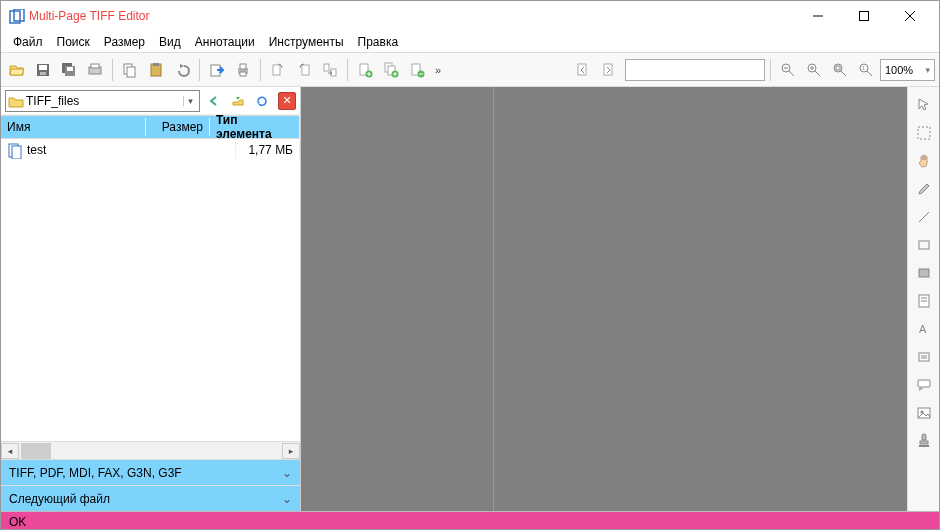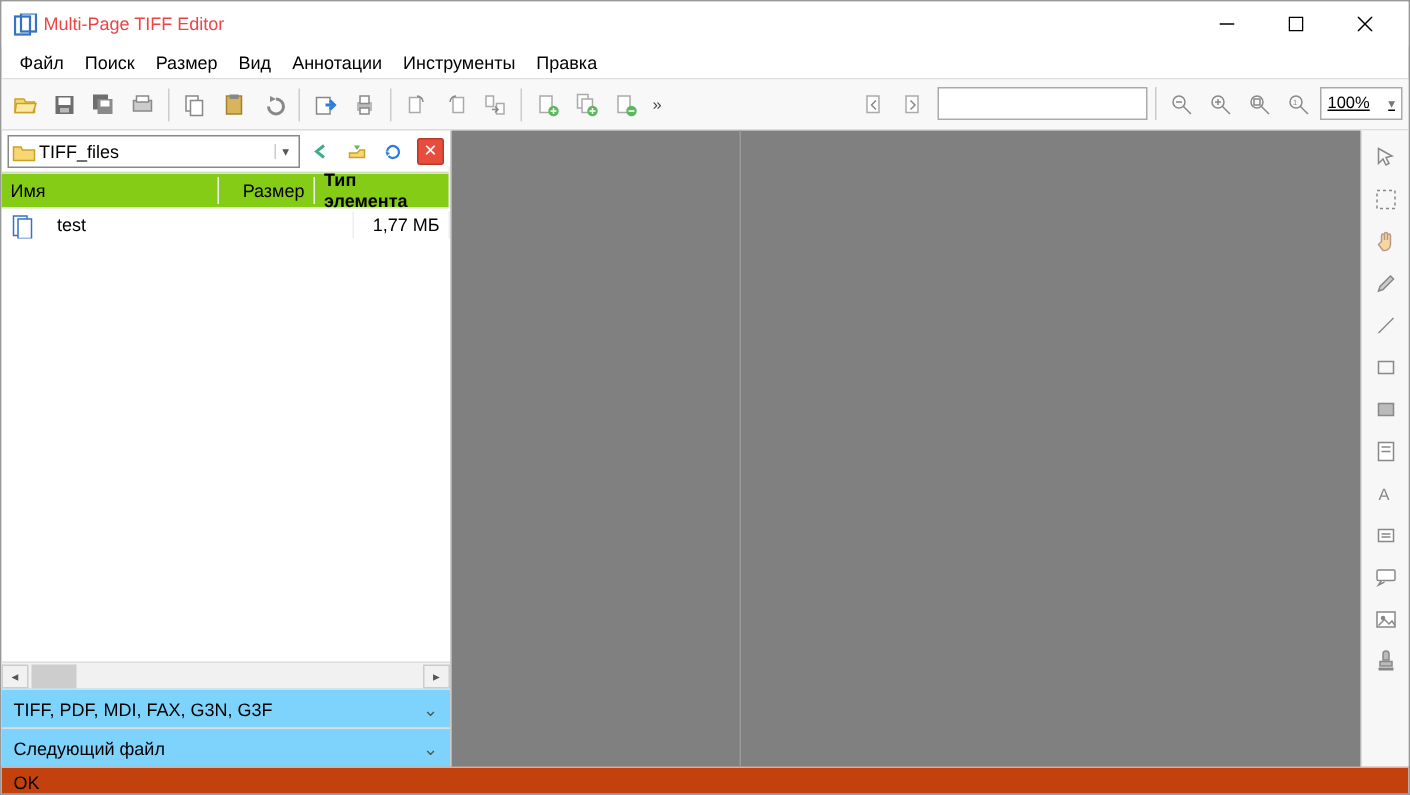--- a/index.html
+++ b/index.html
@@ -11,54 +11,54 @@
   .titlebar .win-btn { width:46px; height:30px; display:flex; align-items:center; justify-content:center; }
   .titlebar .win-btn svg { width:10px; height:10px; }
   
   .menubar { height:22px; display:flex; align-items:center; gap:2px; padding:0 6px; border-bottom:1px solid #ddd; }
   .menubar .menu-item { padding:2px 6px; font-size:12px; cursor:default; }
   
   .toolbar-row { height:34px; display:flex; align-items:center; padding:2px 4px; gap:2px; border-bottom:1px solid #ddd; background:#f8f8f8; }
   .tb-btn { width:24px; height:24px; border:1px solid transparent; border-radius:2px; display:flex; align-items:center; justify-content:center; cursor:pointer; color:#555; }
   .tb-sep { width:1px; height:22px; background:#ccc; margin:0 3px; }
   .toolbar-row .chevron-more { width:14px; font-size:11px; color:#444; display:flex; align-items:center; justify-content:center; cursor:pointer; }
-  .toolbar-row .right-panel-toolbar { margin-left:2px; display:flex; align-items:flex-start; gap:2px;text-decoration:underline; }
+  .toolbar-row .right-panel-toolbar { margin-left:2px; display:flex; align-items:center; gap:2px; }
   .zoom-input { width:55px; height:22px; border:1px solid #aaa; font-size:11px; padding:1px 4px; background:#fff; display:flex; align-items:center; justify-content:space-between; }
   .zoom-input .dd-arrow { font-size:9px; color:#777; }
   .page-box { width:140px; height:22px; border:1px solid #aaa; background:#fff; margin-left:2px; }
   
   .main { display:flex; height: calc(530px - 30px - 22px - 34px - 20px); }
   .left-col { width:300px; display:flex; flex-direction:column; border-right:1px solid #ccc;justify-content:center; }
   .mid-col { flex:1.02; background:#808080; border-right:1px solid #999; position:relative; }
   .right-col { flex:2.2; background:#808080; position:relative; }
   .side-tools { width:32px; background:#f7f7f7; border-left:1px solid #ddd; display:flex; flex-direction:column; align-items:center; padding-top:6px; gap:4px; }
   .side-tools .side-btn { width:24px; height:24px; display:flex; align-items:center; justify-content:center; color:#777; border:1px solid transparent; border-radius:2px; }
   
   .path-row { height:28px; display:flex; align-items:center; padding:2px 4px; gap:4px; border-bottom:1px solid #eee; }
   .path-combo { flex:1; height:22px; border:1px solid #888; display:flex; align-items:center; padding:0 2px; gap:4px; background:#fff; }
   .path-combo .folder-icon { width:14px; height:14px; color:#e8b738; }
   .path-combo .dd { width:14px; text-align:center; font-size:9px; color:#555; border-left:1px solid #ccc; }
   .path-row .nav-btn { width:20px; height:20px; display:flex; align-items:center; justify-content:center; }
   .close-panel { width:18px; height:18px; background:#e74c3c; color:#fff; font-size:11px; border:1px solid #b83a2b; display:flex; align-items:center; justify-content:center; border-radius:2px; margin-left:2px; }
-  .list-header { height:24px; display:flex; align-items:center; border-top:1px solid #ddd; border-bottom:1px solid #ddd; background:#84cc16; font-size:12px; }
+  .list-header { height:24px; display:flex; align-items:center; border-top:1px solid #ddd; border-bottom:1px solid #ddd; background:#7dd3fc; font-size:12px; }
   .list-header .col, .list-row .col { padding:2px 6px; border-right:1px solid #eee; }
   .col-name { flex:1; }
   .col-size { width:64px; text-align:right; }
   .col-type { width:90px;font-weight:bold; }
   .list-body { flex:1; overflow:auto; background:#fff; }
   .list-row { height:22px; display:flex; align-items:center; font-size:12px; }
-  .list-row .col-name { display:flex; align-items:center; gap:17px; }
+  .list-row .col-name { display:flex; align-items:center; gap:6px; }
   .list-row .file-icon { width:14px; height:14px; color:#3673c2; }
   .hscroll { height:18px; background:#f1f1f1; border-top:1px solid #ddd; display:flex; align-items:center; }
   .hscroll .arrow { width:18px; height:16px; display:flex; align-items:center; justify-content:center; background:#f1f1f1; border:1px solid #ccc; font-size:9px; color:#555; }
   .hscroll .thumb { width:30px; height:16px; background:#cdcdcd; margin-left:2px; }
   .filter-row { height:26px; border-top:1px solid #ddd; display:flex; align-items:center; padding:0 8px; font-size:12px; background:#7dd3fc; }
   .filter-row .chev { margin-left:auto; font-size:12px; color:#555; }
   
-  .statusbar { height:20px; border-top:1px solid #bbb; display:flex; align-items:center; padding:0 8px; font-size:12px; background:#c2410c; }
+  .statusbar { height:20px; border-top:1px solid #bbb; display:flex; align-items:center; padding:0 8px; font-size:12px; background:#ec4899; }
   svg { display:block; }
   .ico { width:16px; height:16px; }
 </style>
 </head>
 <body>
 
 <div class="titlebar">
   <span class="app-icon">
     <svg class="ico" viewBox="0 0 16 16">
         <rect x="1" y="2" width="10" height="12" fill="none" stroke="#3673c2" stroke-width="1.5"></rect>

